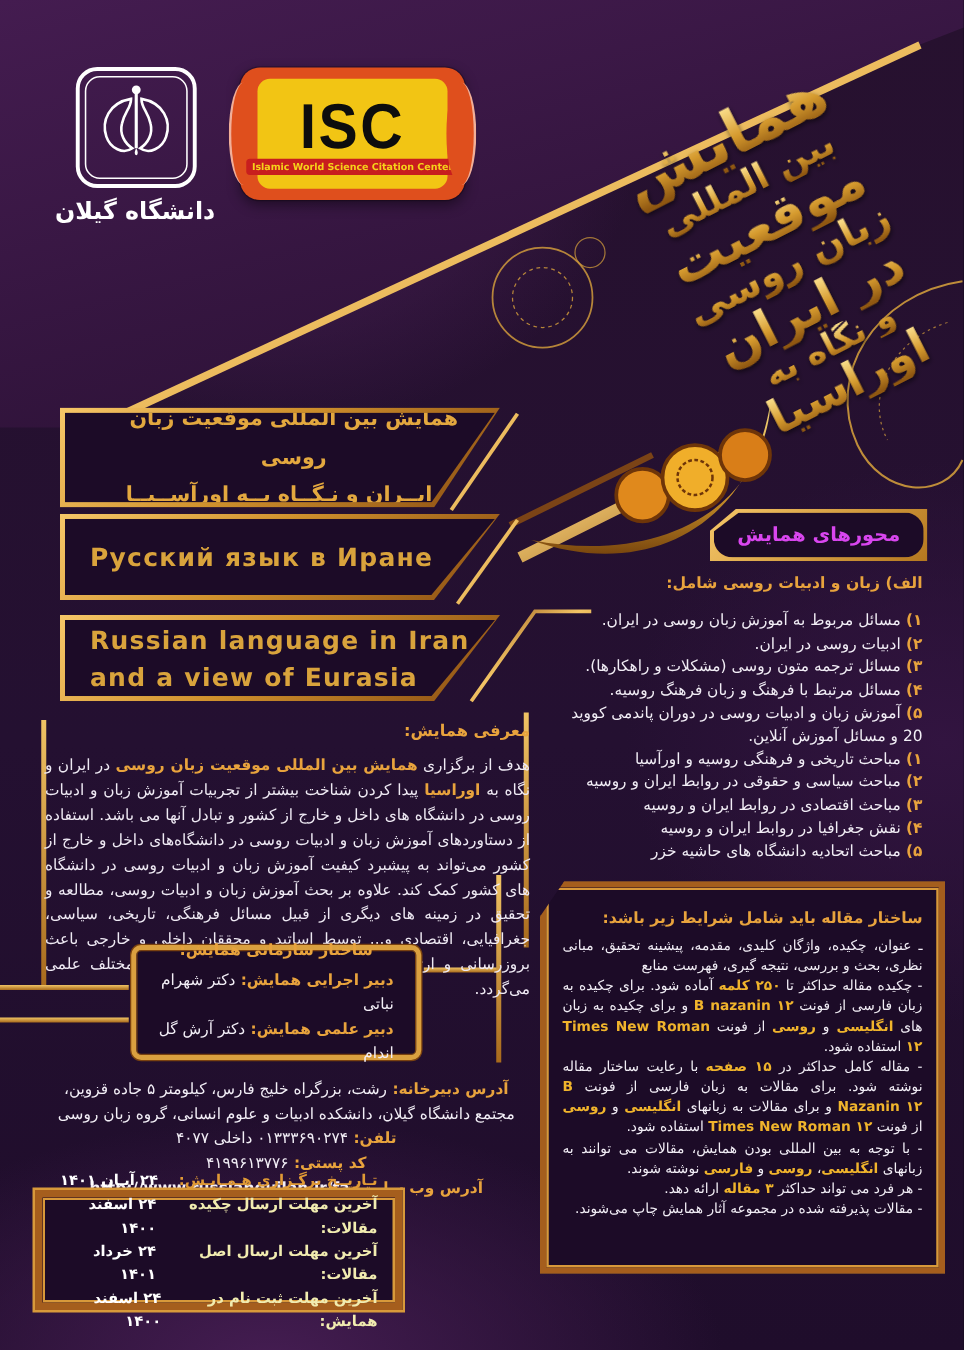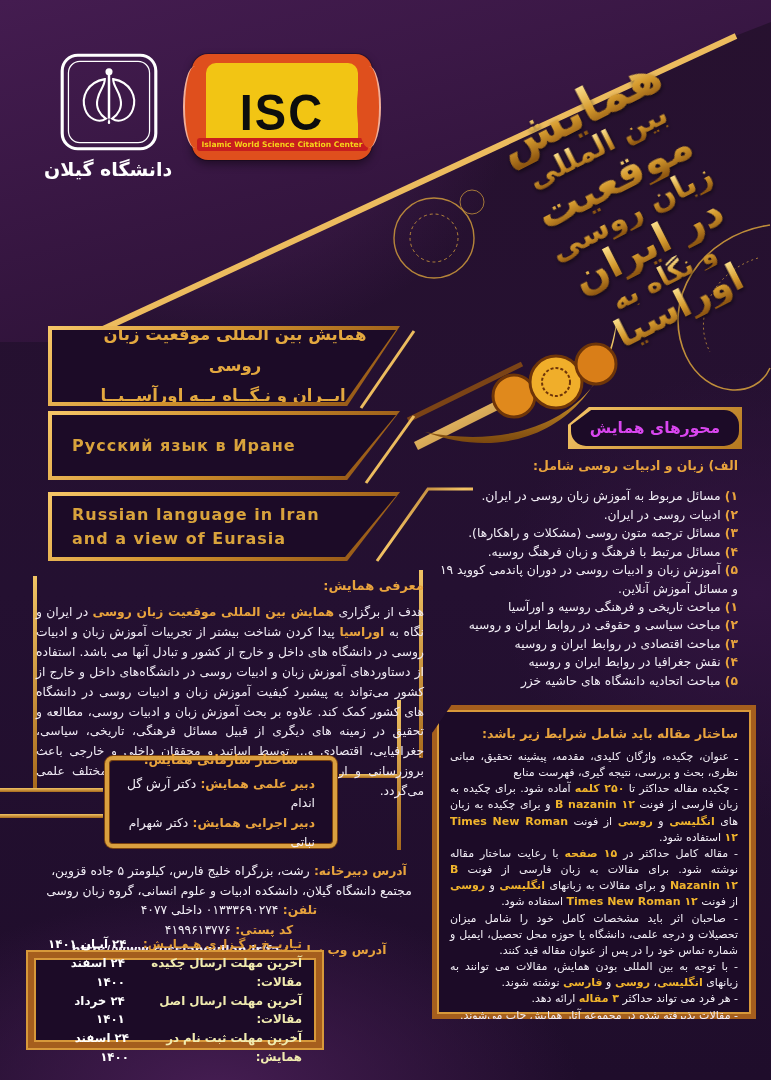--- a/index.html
+++ b/index.html
@@ -16,41 +16,41 @@
   svg.decor{position:absolute;inset:0;z-index:1;}
   
   .guilan{position:absolute;left:44px;top:50px;width:130px;text-align:left;z-index:3;}
   .guilan svg{width:104px;height:104px;display:block;margin:0 auto;}
   .guilan-cap{color:#fff;font-size:19px;font-weight:bold;margin-top:4px;letter-spacing:1px;}
   .isc{position:absolute;left:192px;top:54px;width:180px;height:106px;background:#df4f1d;border-radius:16px;z-index:3;
        box-shadow:0 0 0 1px rgba(0,0,0,.25), 0 4px 10px rgba(0,0,0,.45);}
   .isc::before,.isc::after{content:"";position:absolute;top:12px;width:22px;height:82px;background:#df4f1d;border-radius:50%;}
   .isc::before{left:-9px;border-left:2px solid rgba(255,255,255,.55);}
   .isc::after{right:-9px;border-right:2px solid rgba(255,255,255,.55);}
-  .isc-inner{position:absolute;left:14px;right:14px;top:9px;bottom:9px;background:#f2c githubusercontent514;background:#f2c514;border-radius:10px;display:flex;flex-direction:column;align-items:center;justify-content:flex-end;}
+  .isc-inner{position:absolute;left:14px;right:14px;top:9px;bottom:9px;background:#f2c githubusercontent514;background:#f2c514;border-radius:10px;display:flex;flex-direction:column;align-items:center;justify-content:center;}
   .isc-abbr{font-family:"Liberation Sans","DejaVu Sans",sans-serif;font-weight:900;font-size:47px;line-height:1.05;color:#0d0d0d;letter-spacing:2px;transform:scaleY(1.08);margin-top:2px;}
   .isc-strip{margin-top:1px;background:#c81e1e;border-radius:3px;color:#f6d21a;font-size:7.6px;font-weight:bold;padding:2px 5px;white-space:nowrap;}
   
   .calli{position:absolute;top:58px;right:-14px;width:352px;z-index:2;transform:rotate(-27deg);transform-origin:62% 38%;
          text-align:center;direction:rtl;filter:drop-shadow(0 2px 2px rgba(0,0,0,.55));}
   .calli div{font-weight:bold;line-height:1.02;letter-spacing:1px;color:#daa43d;
              background:linear-gradient(180deg,#f8da85 10%,#d59a2e 55%,#8f5711 95%);
              -webkit-background-clip:text;background-clip:text;-webkit-text-fill-color:transparent;}
   .c0{font-size:50px;} .c1{font-size:29px;} .c2{font-size:43px;} .c3{font-size:31px;}
   .c4{font-size:41px;} .c5{font-size:27px;} .c6{font-size:38px;}
   
   .slant-box{position:absolute;z-index:3;background:linear-gradient(135deg,#f6c768 0%,#d0912d 45%,#8a4d12 100%);
              clip-path:polygon(0 0,100% 0,85% 100%,0 100%);}
   .slant-box .in{position:absolute;inset:4px;background:#1c0b27;clip-path:polygon(0 0,100% 0,85.2% 100%,0 100%);
                  display:flex;flex-direction:column;justify-content:center;}
   .fa-box{left:48px;top:326px;width:352px;height:80px;}
   .fa-box .in{text-align:center;direction:rtl;color:#e3a83f;font-weight:bold;font-size:16.5px;line-height:1.85;padding:0 18px 0 40px;}
   .ru-box{left:48px;top:411px;width:352px;height:69px;}
   .en-box{left:48px;top:492px;width:352px;height:69px;}
-  .ru-box .in,.en-box .in{color:#d9a33c;font-weight:bold;font-size:16px;line-height:1.5;padding-left:20px;letter-spacing:1px;}
+  .ru-box .in,.en-box .in{color:#d9a33c;font-weight:bold;font-size:20px;line-height:1.5;padding-left:20px;letter-spacing:1px;}
   
   .sec-h{color:#e8a33d;font-weight:bold;font-size:13px;direction:rtl;}
   
   .intro{position:absolute;left:36px;top:578px;width:388px;z-index:3;direction:rtl;}
   .intro-p{margin:10px 0 0;color:#efeaf4;font-size:12.3px;line-height:1.62;text-align:justify;}
   .intro-p .hl{color:#e8a33d;font-weight:bold;}
   
   .goldline{position:absolute;z-index:2;background:linear-gradient(180deg,#f0c364,#a86a1c);}
   
   .org-box{position:absolute;left:105px;top:756px;width:232px;height:92px;z-index:3;background:#1c0b27;
@@ -199,22 +199,22 @@
   <div class="goldline" style="left:33px;top:576px;width:4px;height:214px;"></div>
   <div class="goldline" style="left:419px;top:570px;width:4px;height:188px;"></div>
   <div class="goldline" style="left:0;top:788px;width:103px;height:4px;"></div>
   <div class="goldline" style="left:0;top:814px;width:103px;height:4px;"></div>
   <div class="goldline" style="left:339px;top:774px;width:60px;height:4px;"></div>
   <div class="goldline" style="left:397px;top:700px;width:4px;height:150px;"></div>
 
   <div class="org-box">
     <div class="sec-h">ساختار سازمانی همایش:</div>
     <div id="org-rows">
+        <div class="org-row"><span class="o-label">دبیر اجرایی همایش: </span><span class="o-val">دکتر شهرام نباتی</span></div>
         <div class="org-row"><span class="o-label">دبیر علمی همایش: </span><span class="o-val">دکتر آرش گل اندام</span></div>
-        <div class="org-row"><span class="o-label">دبیر اجرایی همایش: </span><span class="o-val">دکتر شهرام نباتی</span></div>
       </div>
   </div>
 
   <div class="contact" id="contact-rows">
       <div class="c-row"><span class="c-label">آدرس دبیرخانه: </span><span class="c-val">رشت، بزرگراه خلیج فارس، کیلومتر ۵ جاده قزوین،</span></div>
       <div class="c-row"><span class="c-val">مجتمع دانشگاه گیلان، دانشکده ادبیات و علوم انسانی، گروه زبان روسی</span></div>
       <div class="c-row"><span class="c-label">تلفن: </span><span class="c-val">۰۱۳۳۳۶۹۰۲۷۴ داخلی ۴۰۷۷</span></div>
       <div class="c-row"><span class="c-label">کد پستی: </span><span class="c-val">۴۱۹۹۶۱۳۷۷۶</span></div>
       <div class="c-row"><span class="c-label">آدرس وب سایت: </span><span class="c-val ltr">http://www.russianguilan.ir/fa</span></div>
     </div>
@@ -242,34 +242,33 @@
 
   <div class="topics-head">
     <div class="in">محورهای همایش</div>
   </div>
   <div class="topics" id="topics">
       <div class="group-title">الف) زبان و ادبیات روسی شامل:</div>
       <div class="t-item"><span class="num">۱) </span><span>مسائل مربوط به آموزش زبان روسی در ایران.</span></div>
       <div class="t-item"><span class="num">۲) </span><span>ادبیات روسی در ایران.</span></div>
       <div class="t-item"><span class="num">۳) </span><span>مسائل ترجمه متون روسی (مشکلات و راهکارها).</span></div>
       <div class="t-item"><span class="num">۴) </span><span>مسائل مرتبط با فرهنگ و زبان فرهنگ روسیه.</span></div>
-      <div class="t-item"><span class="num">۵) </span><span>آموزش زبان و ادبیات روسی در دوران پاندمی کووید ۱۹ و مسائل آموزش آنلاین.</span></div>
+      <div class="t-item"><span class="num">۵) </span><span>آموزش زبان و ادبیات روسی در دوران پاندمی کووید 20 و مسائل آموزش آنلاین.</span></div>
       <div class="t-item"><span class="num">۱) </span><span>مباحث تاریخی و فرهنگی روسیه و اورآسیا</span></div>
       <div class="t-item"><span class="num">۲) </span><span>مباحث سیاسی و حقوقی در روابط ایران و روسیه</span></div>
       <div class="t-item"><span class="num">۳) </span><span>مباحث اقتصادی در روابط ایران و روسیه</span></div>
       <div class="t-item"><span class="num">۴) </span><span>نقش جغرافیا در روابط ایران و روسیه</span></div>
       <div class="t-item"><span class="num">۵) </span><span>مباحث اتحادیه دانشگاه های حاشیه خزر</span></div>
     </div>
 
   <div class="paper-box">
     <div class="sec-h">ساختار مقاله باید شامل شرایط زیر باشد:</div>
     <div id="paper-rules">
         <div class="rule"><span>ـ عنوان، چکیده، واژگان کلیدی، مقدمه، پیشینه تحقیق، مبانی نظری، بحث و بررسی، نتیجه گیری، فهرست منابع</span></div>
         <div class="rule"><span>- چکیده مقاله حداکثر تا </span><span class="hl">۲۵۰ کلمه</span><span> آماده شود. برای چکیده به زبان فارسی از فونت </span><span class="hl">B nazanin ۱۲</span><span> و برای چکیده به زبان های </span><span class="hl">انگلیسی</span><span> و </span><span class="hl">روسی</span><span> از فونت </span><span class="hl">Times New Roman ۱۲</span><span> استفاده شود.</span></div>
         <div class="rule"><span>- مقاله کامل حداکثر در </span><span class="hl">۱۵ صفحه</span><span> با رعایت ساختار مقاله نوشته شود. برای مقالات به زبان فارسی از فونت </span><span class="hl">B Nazanin ۱۲</span><span> و برای مقالات به زبانهای </span><span class="hl">انگلیسی</span><span> و </span><span class="hl">روسی</span><span> از فونت </span><span class="hl">Times New Roman ۱۲</span><span> استفاده شود.</span></div>
-        <div class="rule"><span>- صاحبان اثر باید مشخصات کامل خود را شامل میزان تحصیلات و درجه علمی، دانشگاه یا حوزه محل تحصیل، ایمیل و شماره تماس خود را در پس از عنوان مقاله قید کنند.</span></div>
         <div class="rule"><span>- با توجه به بین المللی بودن همایش، مقالات می توانند به زبانهای </span><span class="hl">انگلیسی</span><span>، </span><span class="hl">روسی</span><span> و </span><span class="hl">فارسی</span><span> نوشته شوند.</span></div>
         <div class="rule"><span>- هر فرد می تواند حداکثر </span><span class="hl">۳ مقاله</span><span> ارائه دهد.</span></div>
         <div class="rule"><span>- مقالات پذیرفته شده در مجموعه آثار همایش چاپ می‌شوند.</span></div>
       </div>
   </div>
 
 </div>
 
 </body></html>

